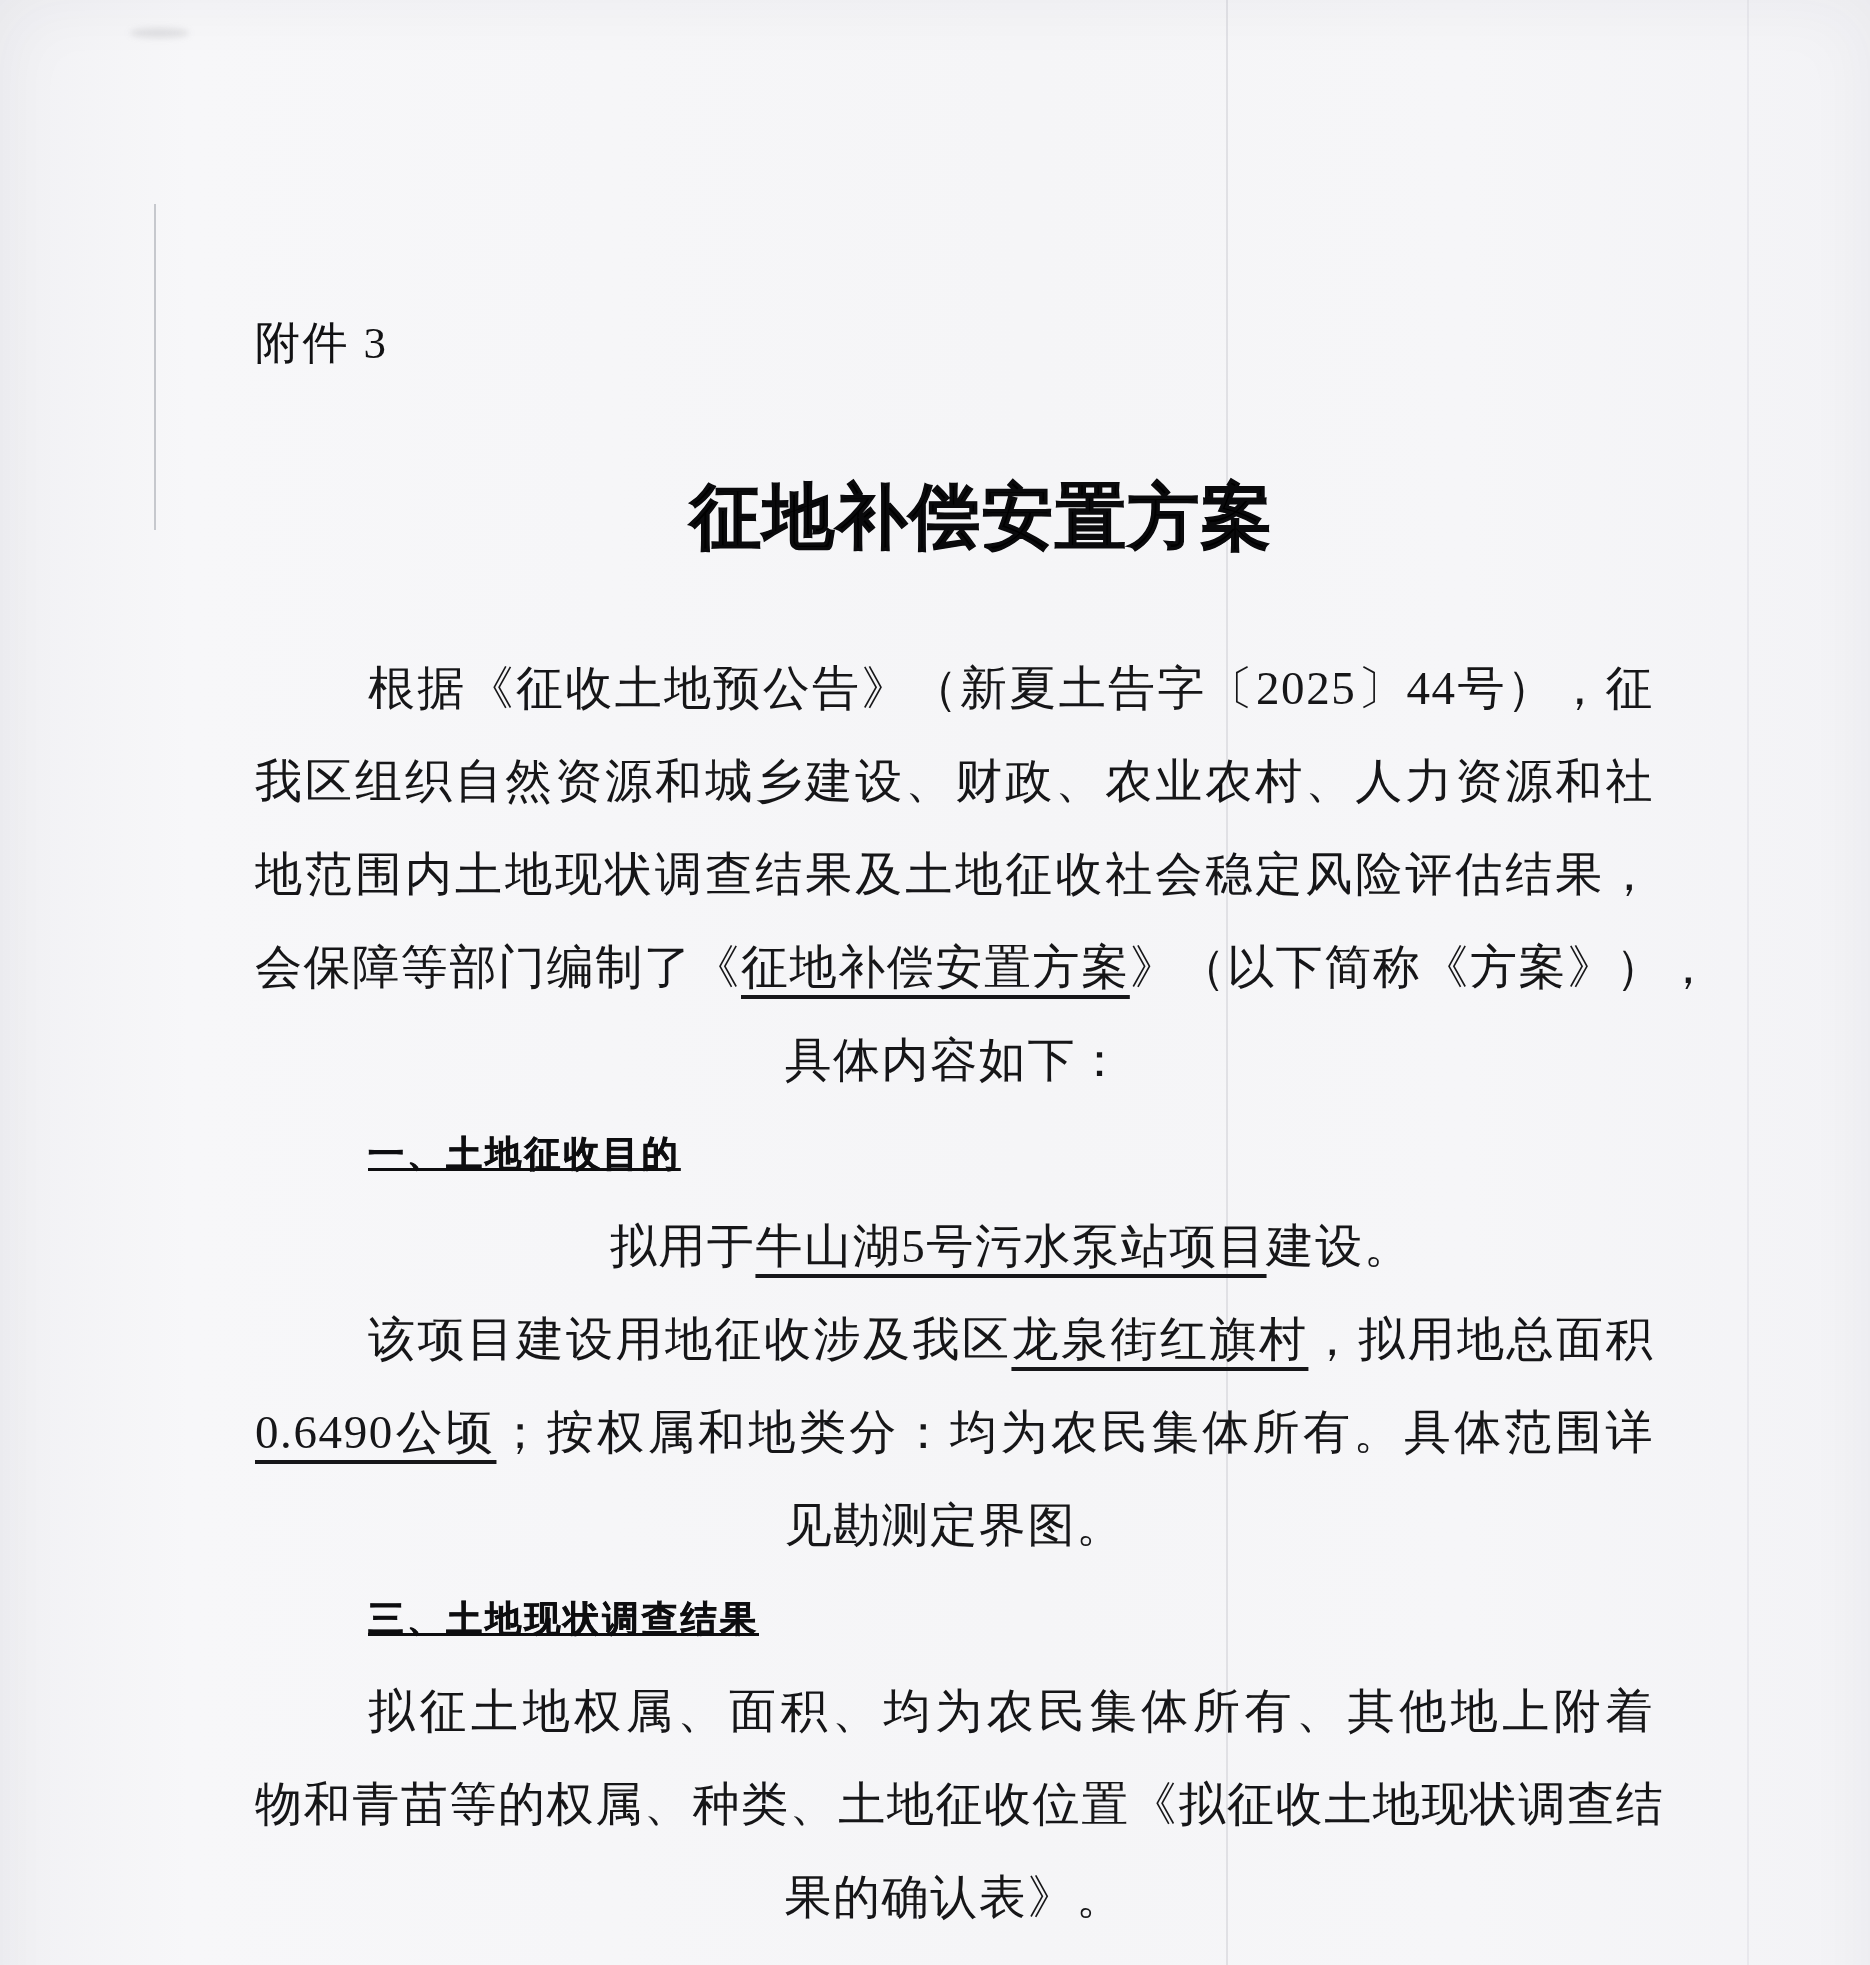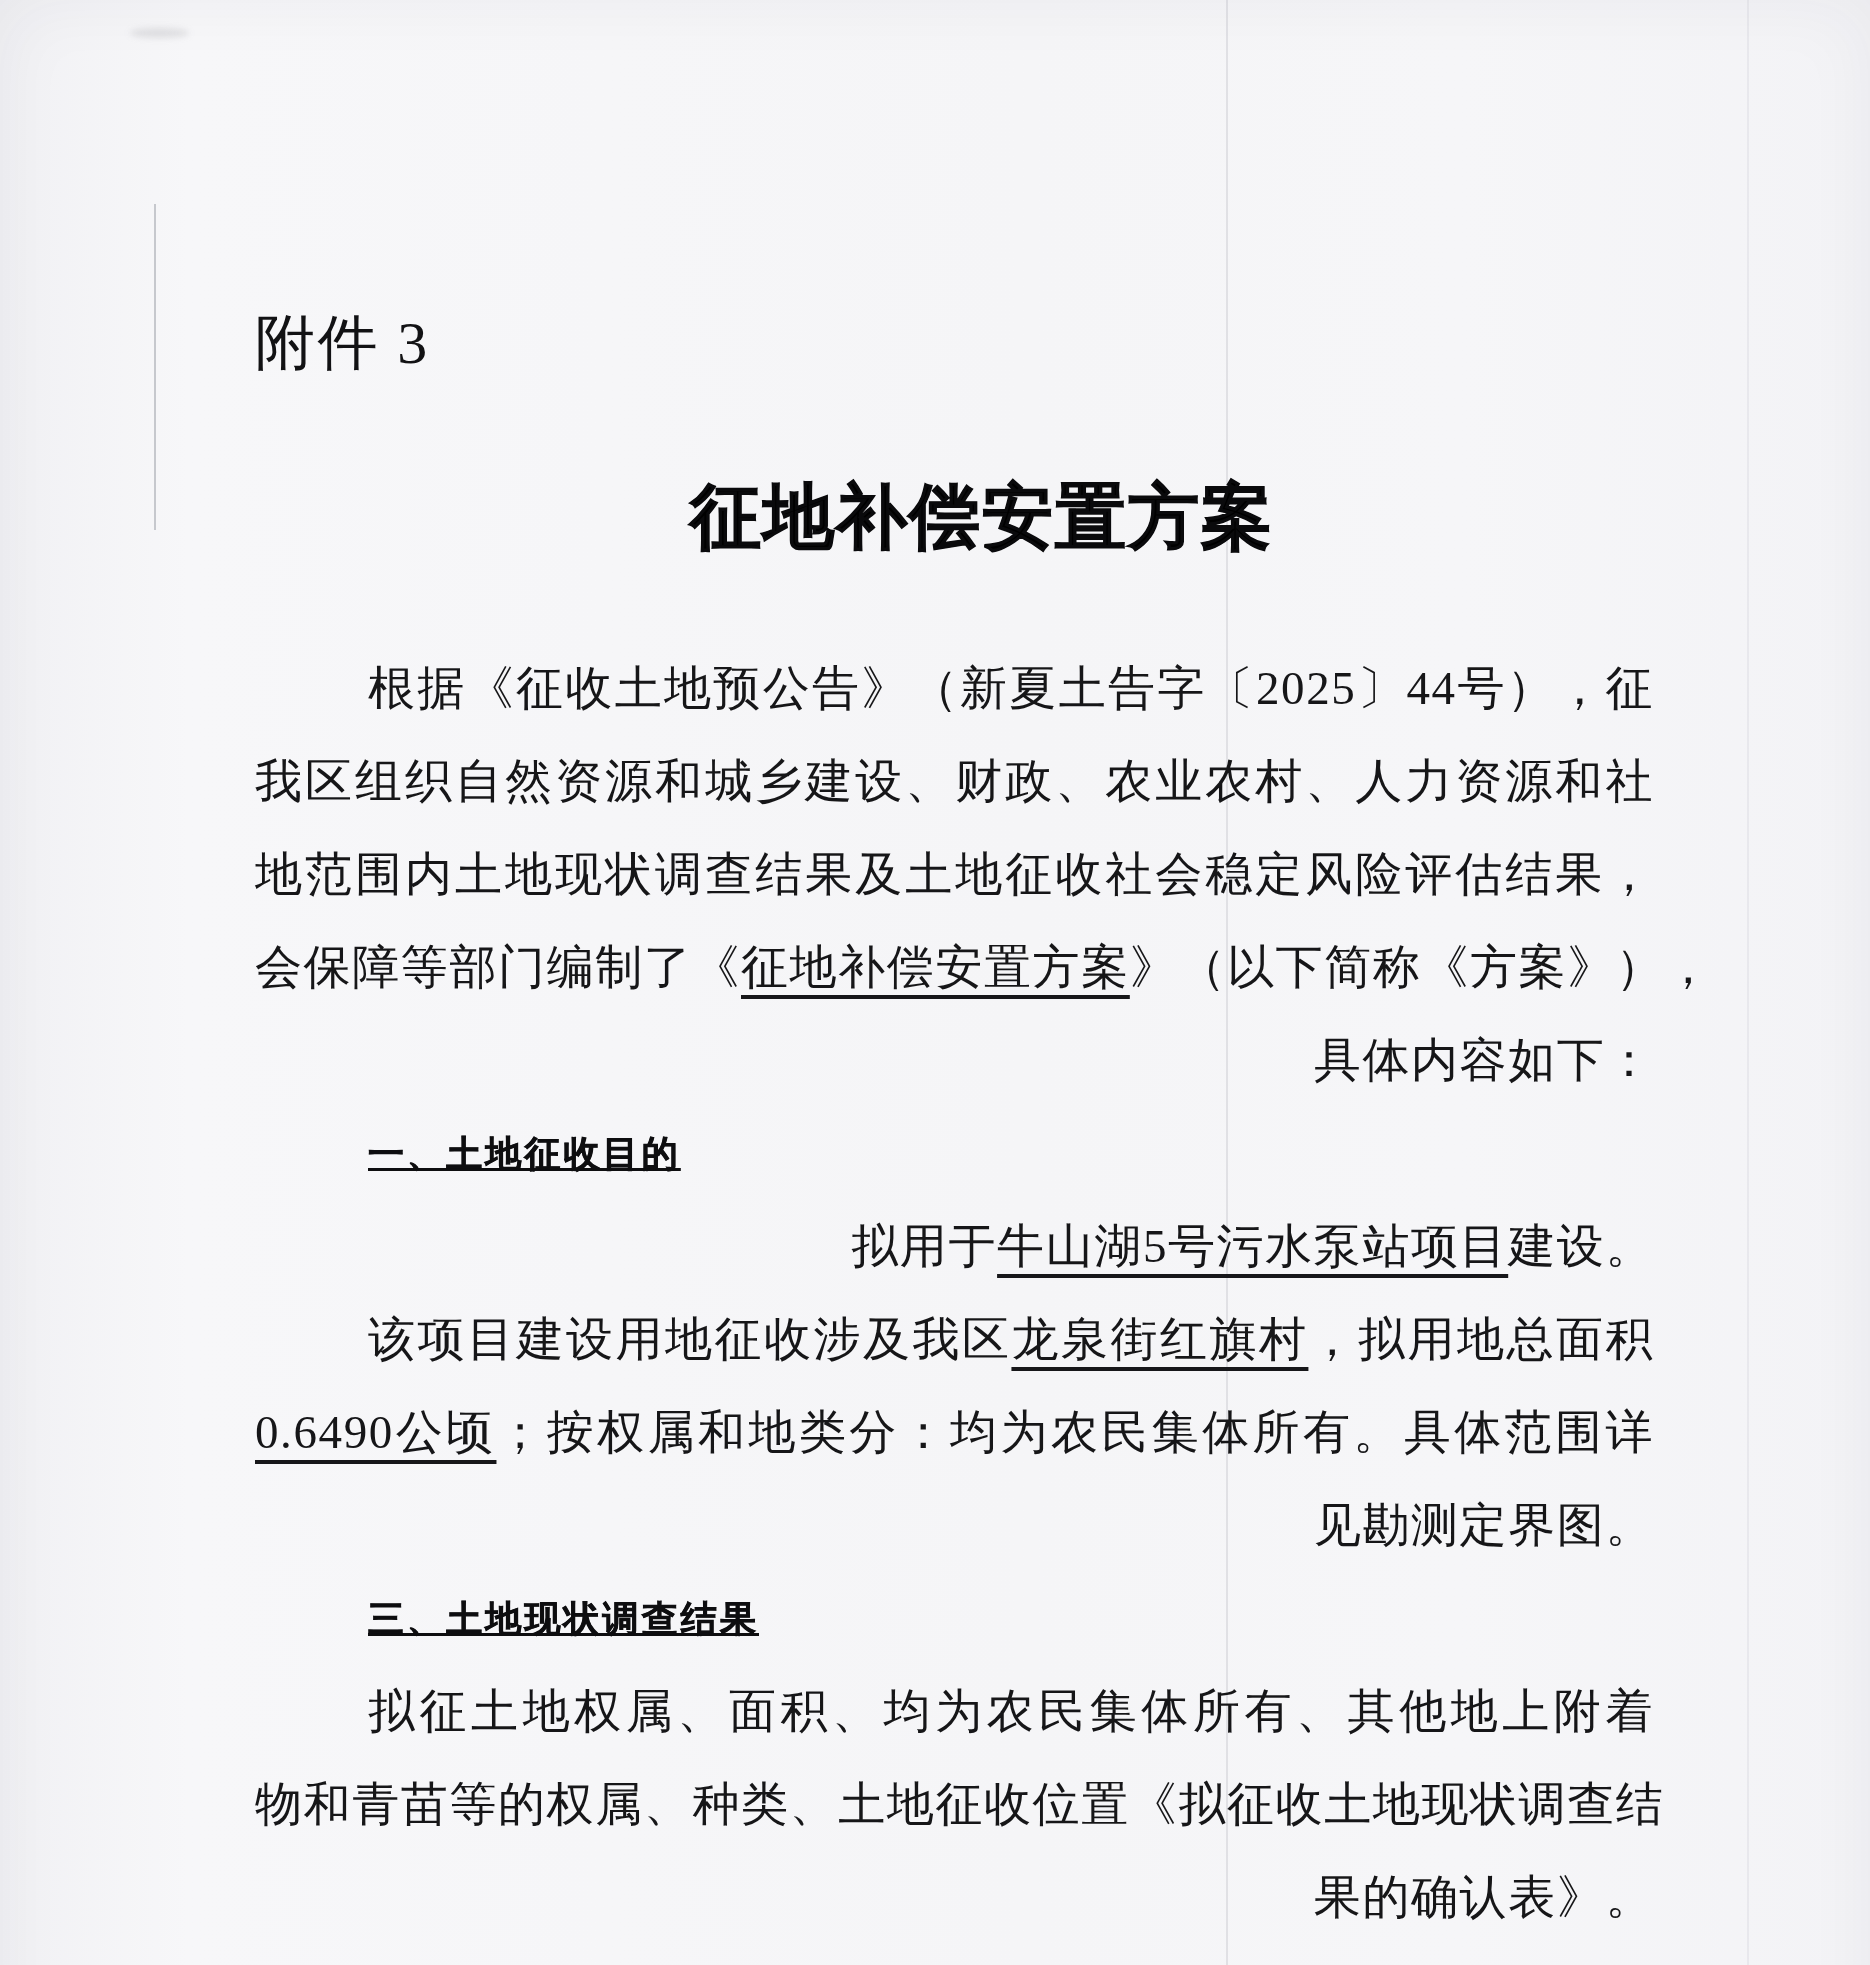--- a/index.html
+++ b/index.html
@@ -40,21 +40,21 @@
     border-radius: 50%;
   }
 
   .flow {
     position: absolute;
     left: 255px;
     top: 314px;
     width: 1399px;
   }
   .attachment {
-    font-size: 60px;
+    font-size: 45px;
     line-height: 59px;
     letter-spacing: 2.4px;
     color: #121214;
   }
   .doc-title {
     margin-top: 98px;
     text-align: center;
     transform: translateX(27.5px);
     font-size: 71px;
     line-height: 92px;
@@ -70,21 +70,21 @@
     line-height: 93px;
     letter-spacing: 1.6px;
     color: #161618;
   }
   .jline {
     text-align: justify;
     text-align-last: justify;
     white-space: nowrap;
   }
   .lline {
-    text-align: right;
+    text-align: center;
     white-space: nowrap;
   }
   .ind { text-indent: 113px; }
   .heading {
     font-family: "Liberation Sans", "DejaVu Sans", sans-serif;
     font-weight: 700;
     font-size: 36px;
     letter-spacing: 3.1px;
     color: #0e0e10;
     -webkit-text-stroke: 0.6px #0e0e10;

